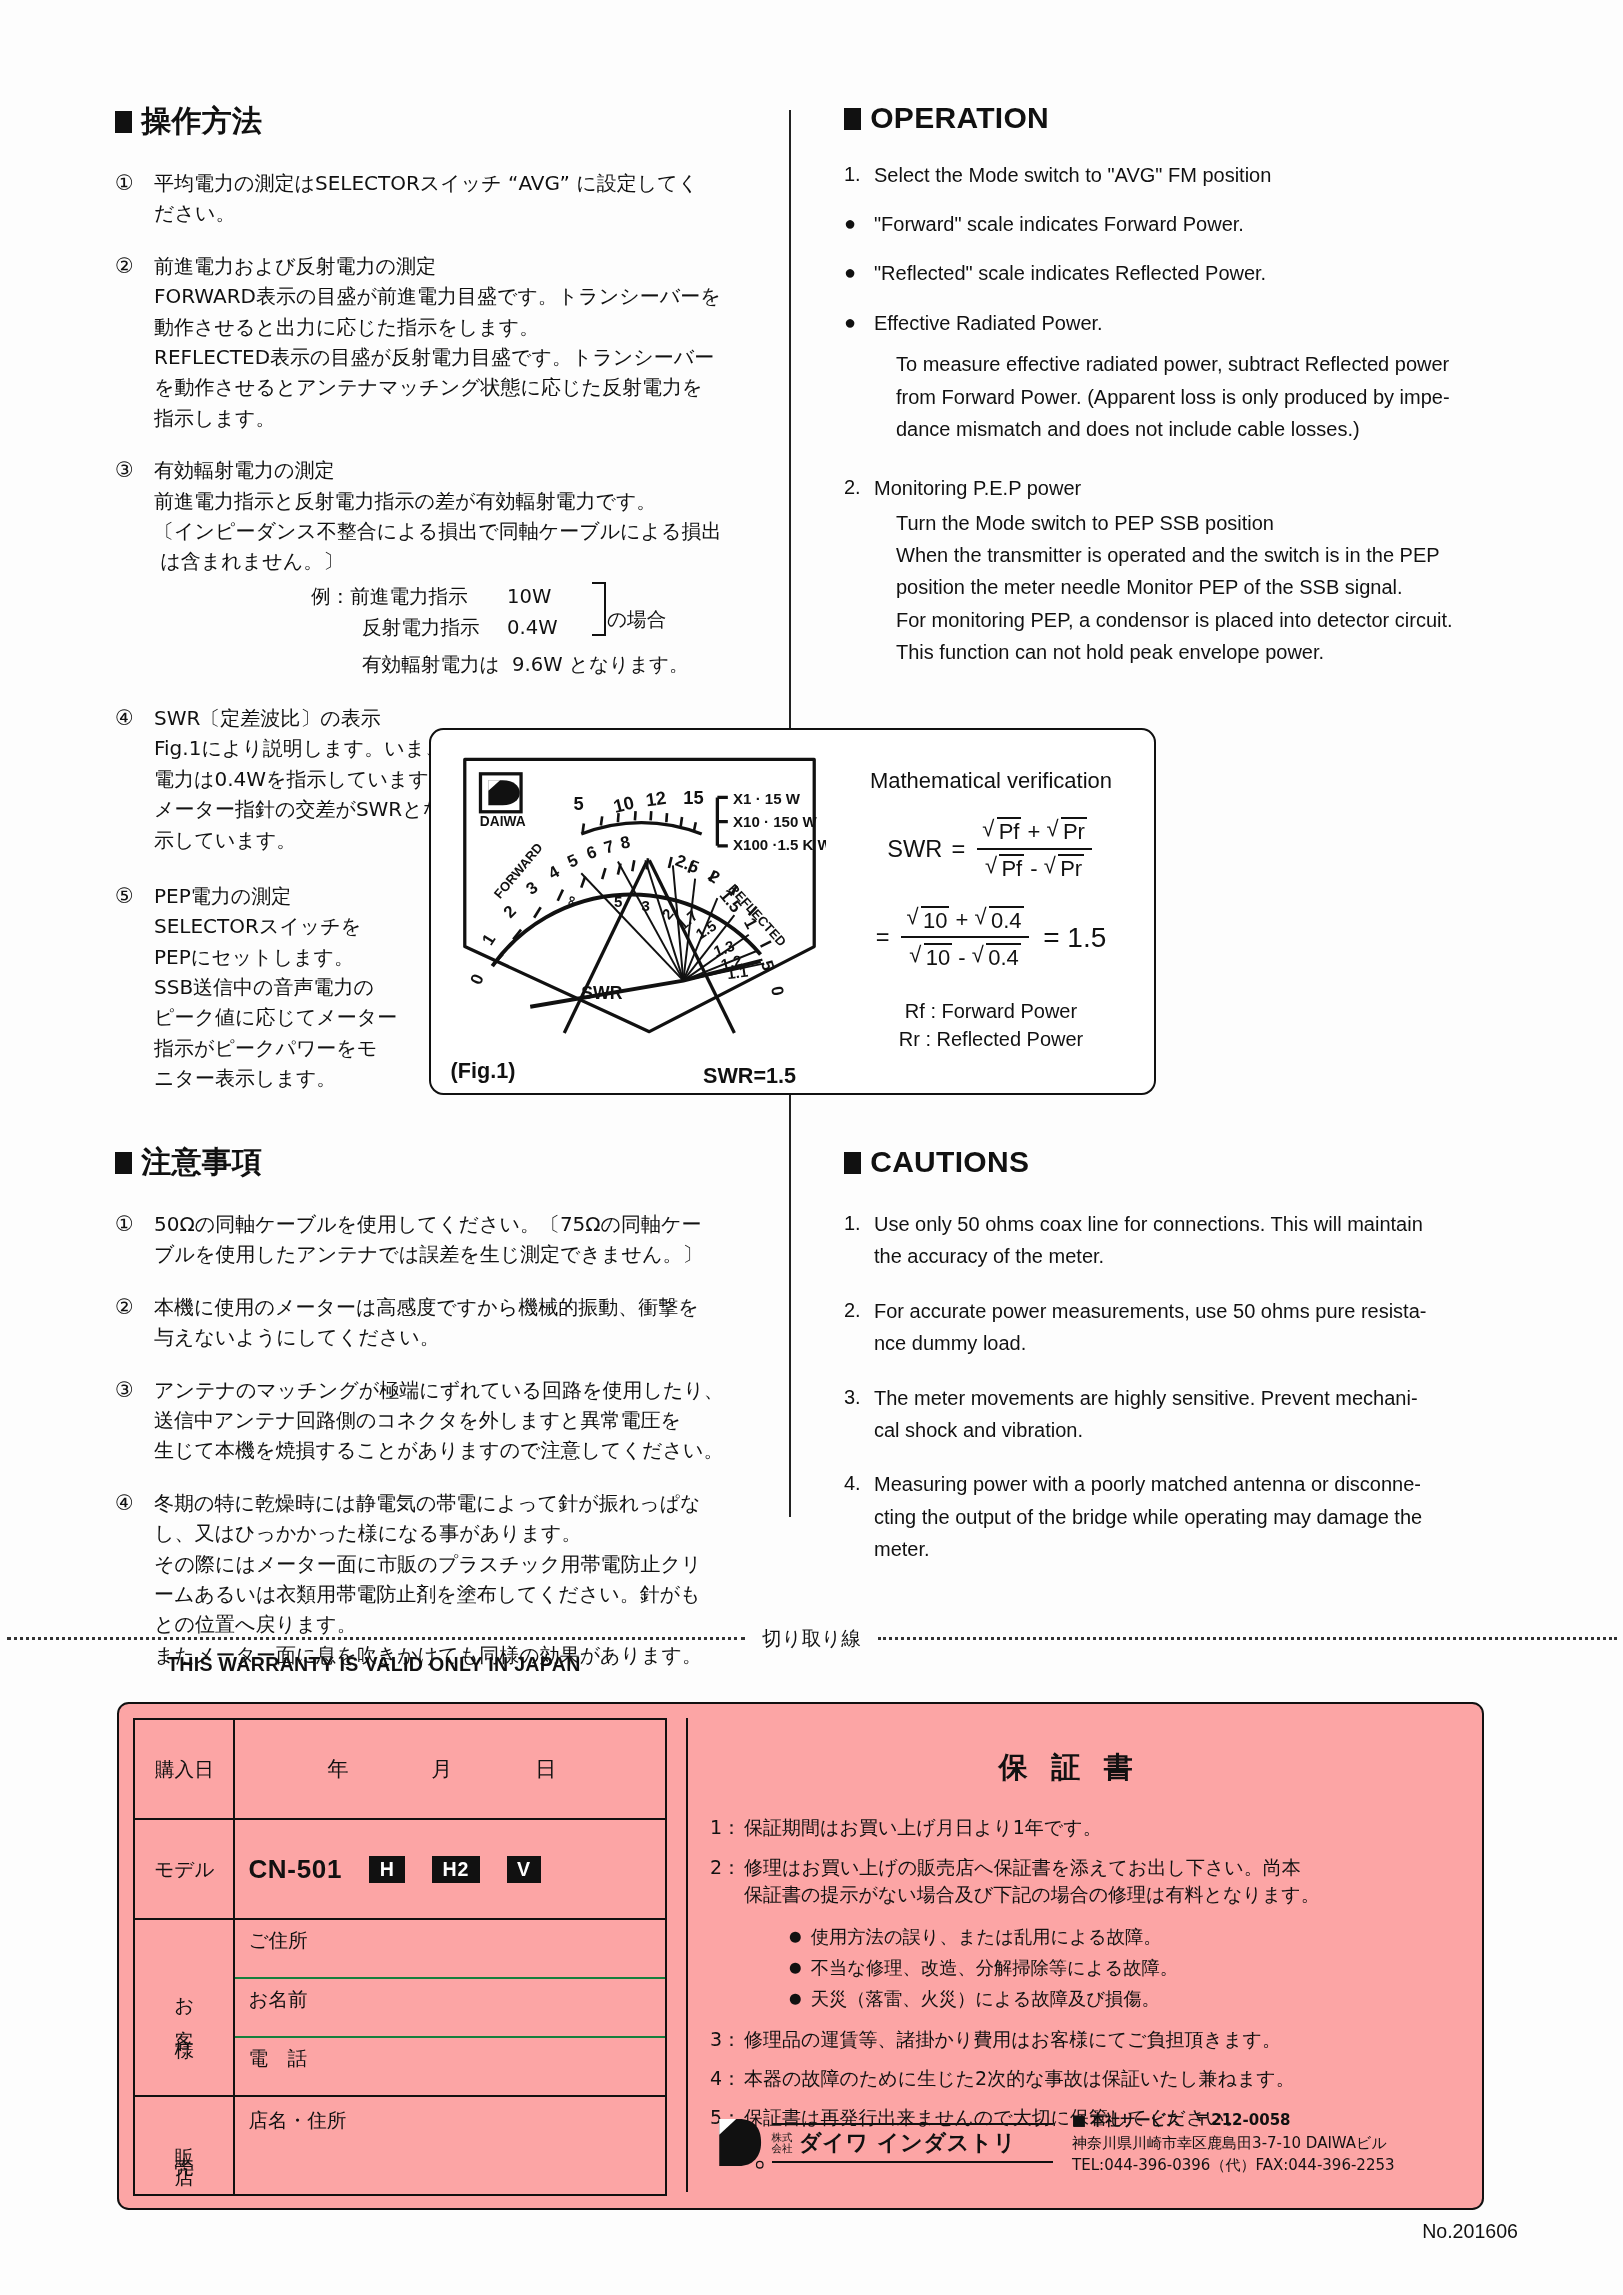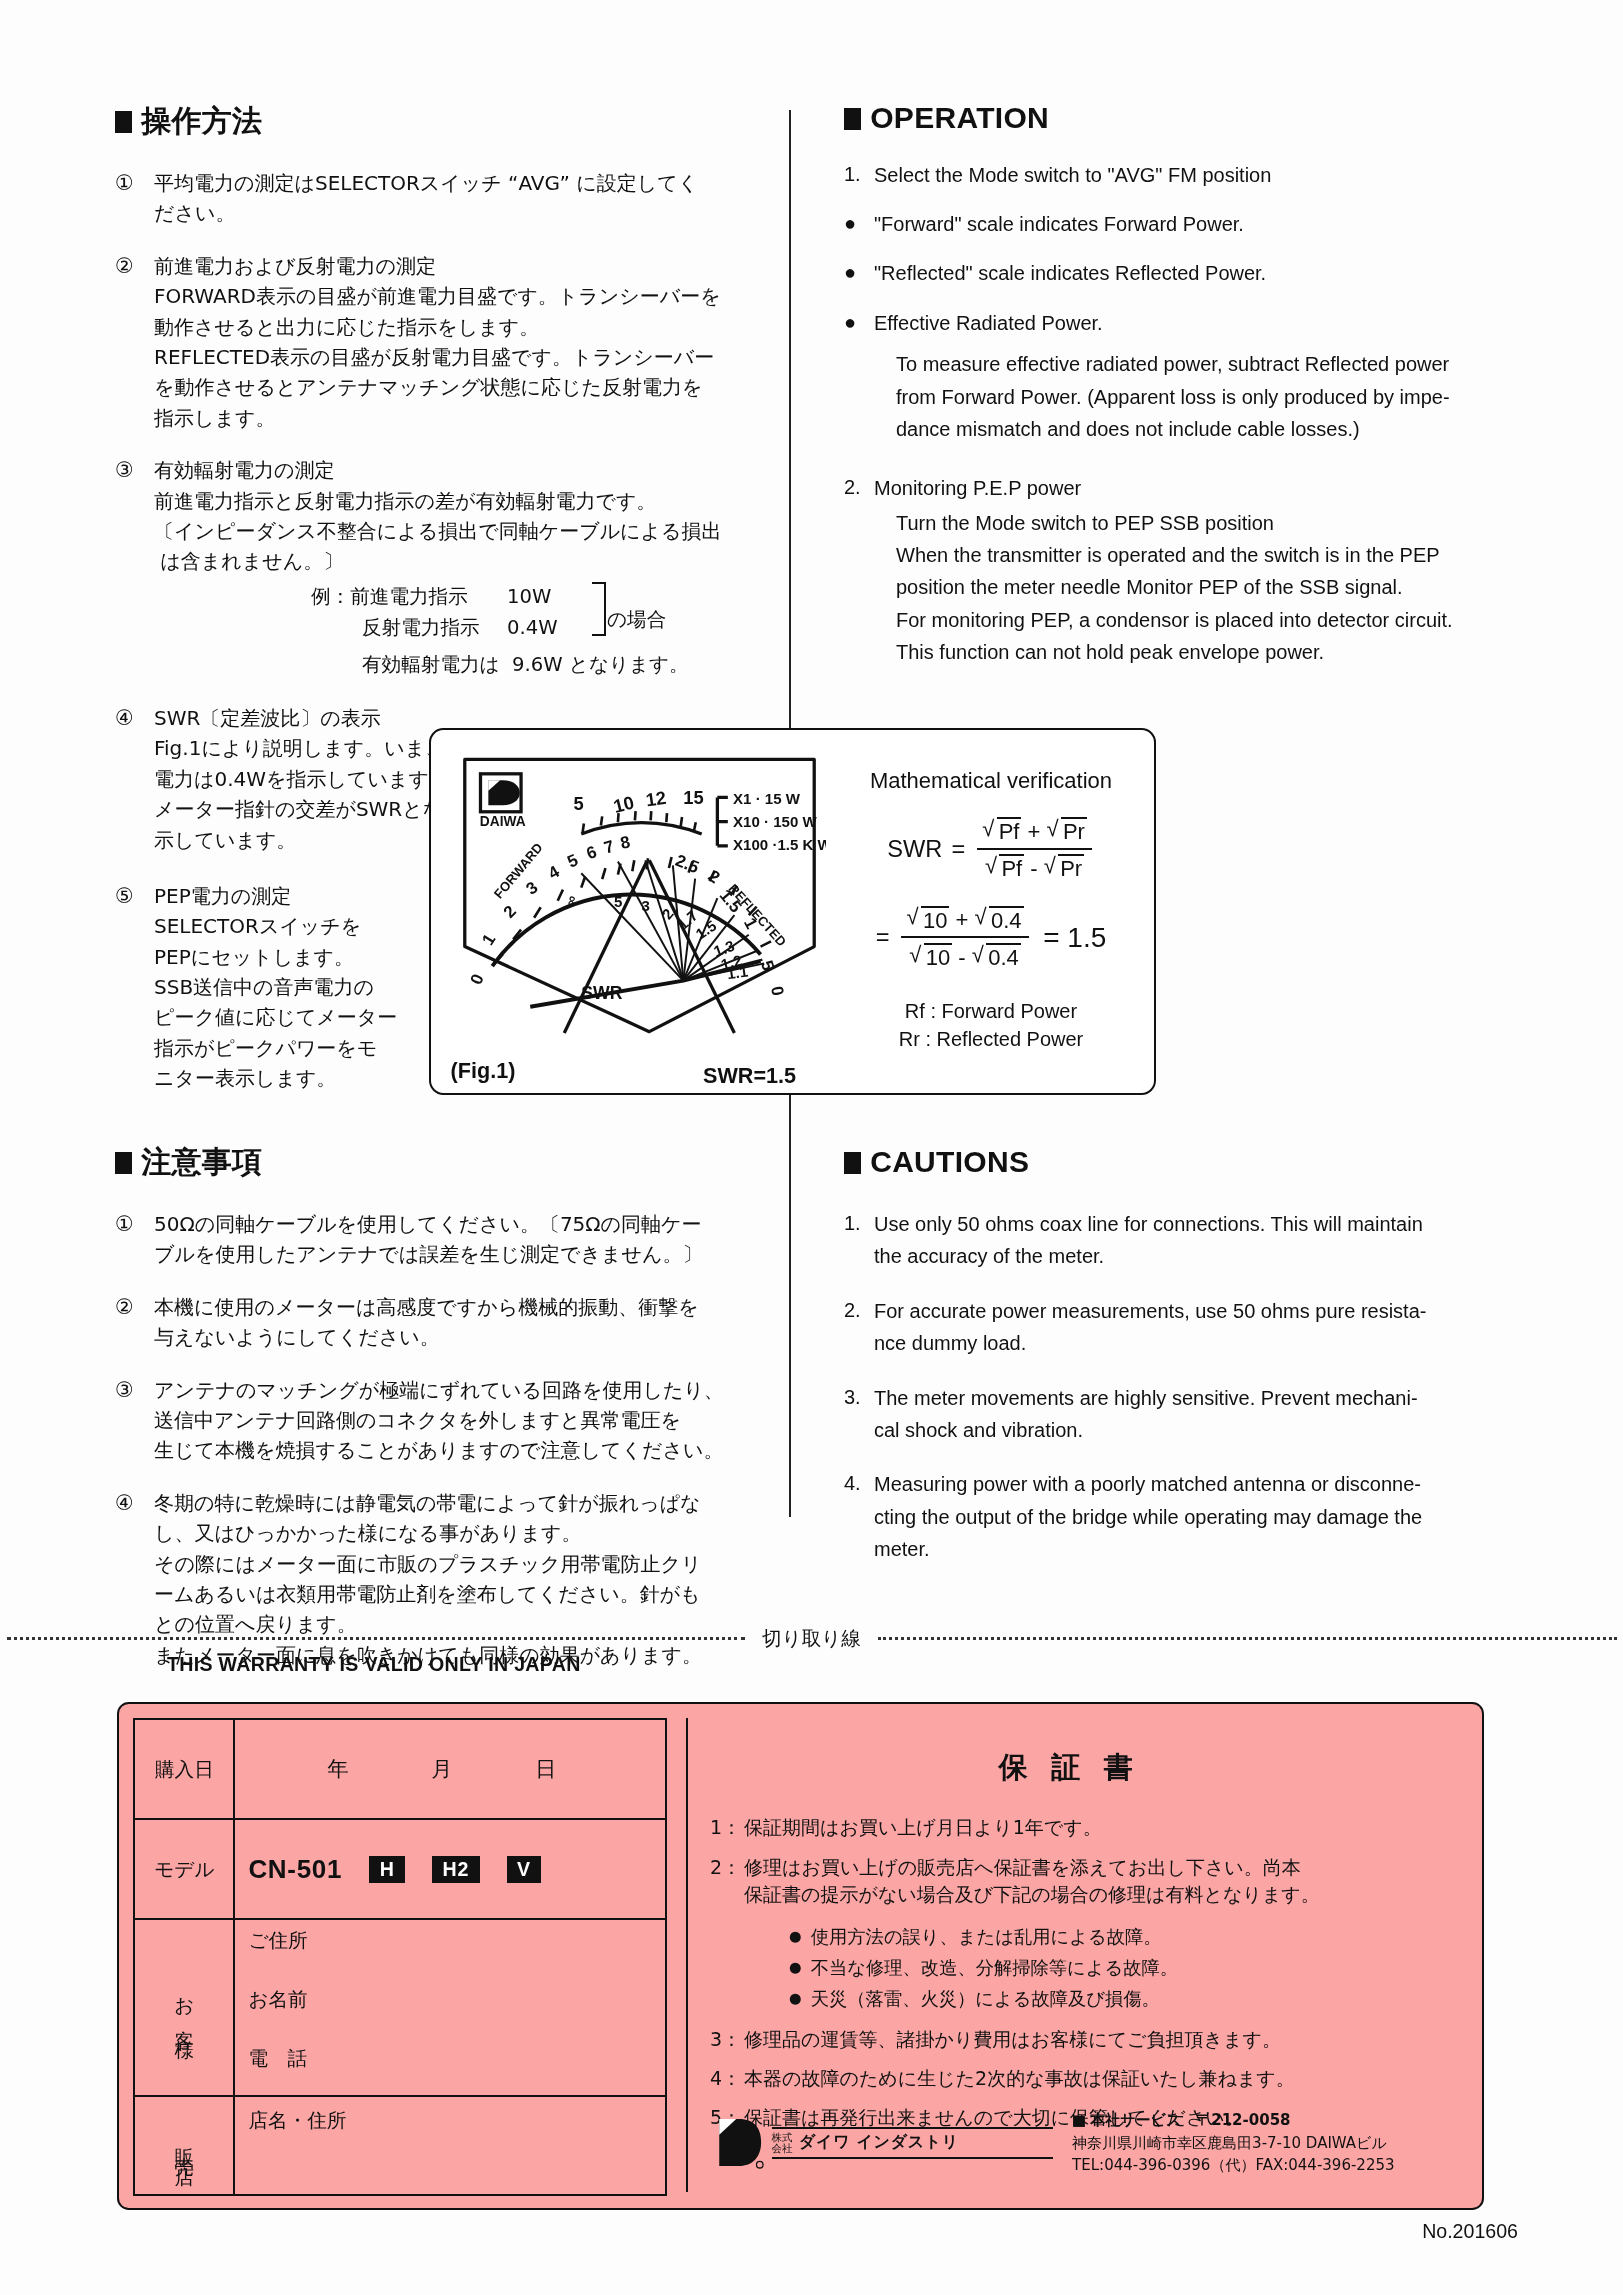--- a/index.html
+++ b/index.html
@@ -74,21 +74,21 @@
     position:absolute;left:117px;top:1702px;width:1363px;height:504px;
     border:2px solid #111;border-radius:11.8px;background:#fca5a5;
   }
   .grid{position:absolute;left:14.4px;top:14.4px;width:530px;height:474px;border:2.6px solid #111;}
   .grow{display:flex;border-bottom:2.6px solid #111;}
   .grow:last-child{border-bottom:none;}
   .gcell-l{width:98px;flex:0 0 98px;border-right:2.6px solid #111;display:flex;align-items:center;justify-content:center;font-size:19.6px;}
   .gcell-r{flex:1;display:flex;align-items:center;padding-left:13px;font-size:19.6px;}
   .vstack{writing-mode:vertical-rl;letter-spacing:9.2px;font-size:19.6px;}
   .subgrid{flex:1;display:flex;flex-direction:column;}
-  .subrow{flex:1;border-bottom:2px solid #fca5a5;padding:6.5px 0 0 13px;font-size:19.6px;}
+  .subrow{flex:1;border-bottom:2px solid #15803d;padding:6.5px 0 0 13px;font-size:19.6px;}
   .subrow:last-child{border-bottom:none;}
   .datecell{display:flex;gap:79px;padding-left:79px;font-size:21px;letter-spacing:3.9px;}
   .modelcell{font-size:26px;font-weight:bold;letter-spacing:0.7px;display:flex;align-items:center;gap:27px;}
   .chip{background:#111;color:#fff;font-size:19.6px;font-weight:bold;padding:2px 10.5px;display:inline-block;}
 
   .rightpane{position:absolute;left:567px;top:14.4px;width:779px;height:474px;border-left:2px solid #111;}
   .hosho{text-align:center;font-size:29px;font-weight:bold;letter-spacing:23.6px;margin-top:30px;}
   .wlist{margin:26px 0 0 22px;font-size:19px;line-height:1.45;}
   .wrow{display:flex;margin-bottom:11.8px;}
   .wnum{width:34px;flex:0 0 34px;}
@@ -97,21 +97,21 @@
   .wsub{margin:10.5px 0 11.8px 79px;font-size:18.3px;line-height:1.7;}
   .wsub div::before{content:"\25CF";margin-right:9.2px;font-size:14.4px;vertical-align:2px;}
 
   .footer{position:absolute;left:26px;bottom:15.7px;width:733px;display:flex;align-items:center;}
   .logomark{width:51px;height:55px;flex:0 0 51px;position:relative;}
   .logo-d{position:absolute;inset:0;}
   .logoname{margin-left:6.5px;position:relative;}
   .logoname .rule{height:2px;background:#111;width:281px;}
   .logoname .nm{display:flex;align-items:center;gap:6.5px;padding:2.6px 0;}
   .kk{font-size:10.5px;line-height:1.05;text-align:center;}
-  .brand{font-size:16px;font-weight:bold;letter-spacing:0.7px;}
+  .brand{font-size:22px;font-weight:bold;letter-spacing:0.7px;}
   .addr{margin-left:19.6px;font-size:15px;line-height:1.5;}
   .addr .hd{font-weight:bold;}
   .addr .hd::before{content:"\25A0";margin-right:3.9px;}
 
   .docno{position:absolute;right:105px;top:2220px;font-size:19.6px;}
 
   svg{display:block;}
 </style>
 </head>
 <body>

